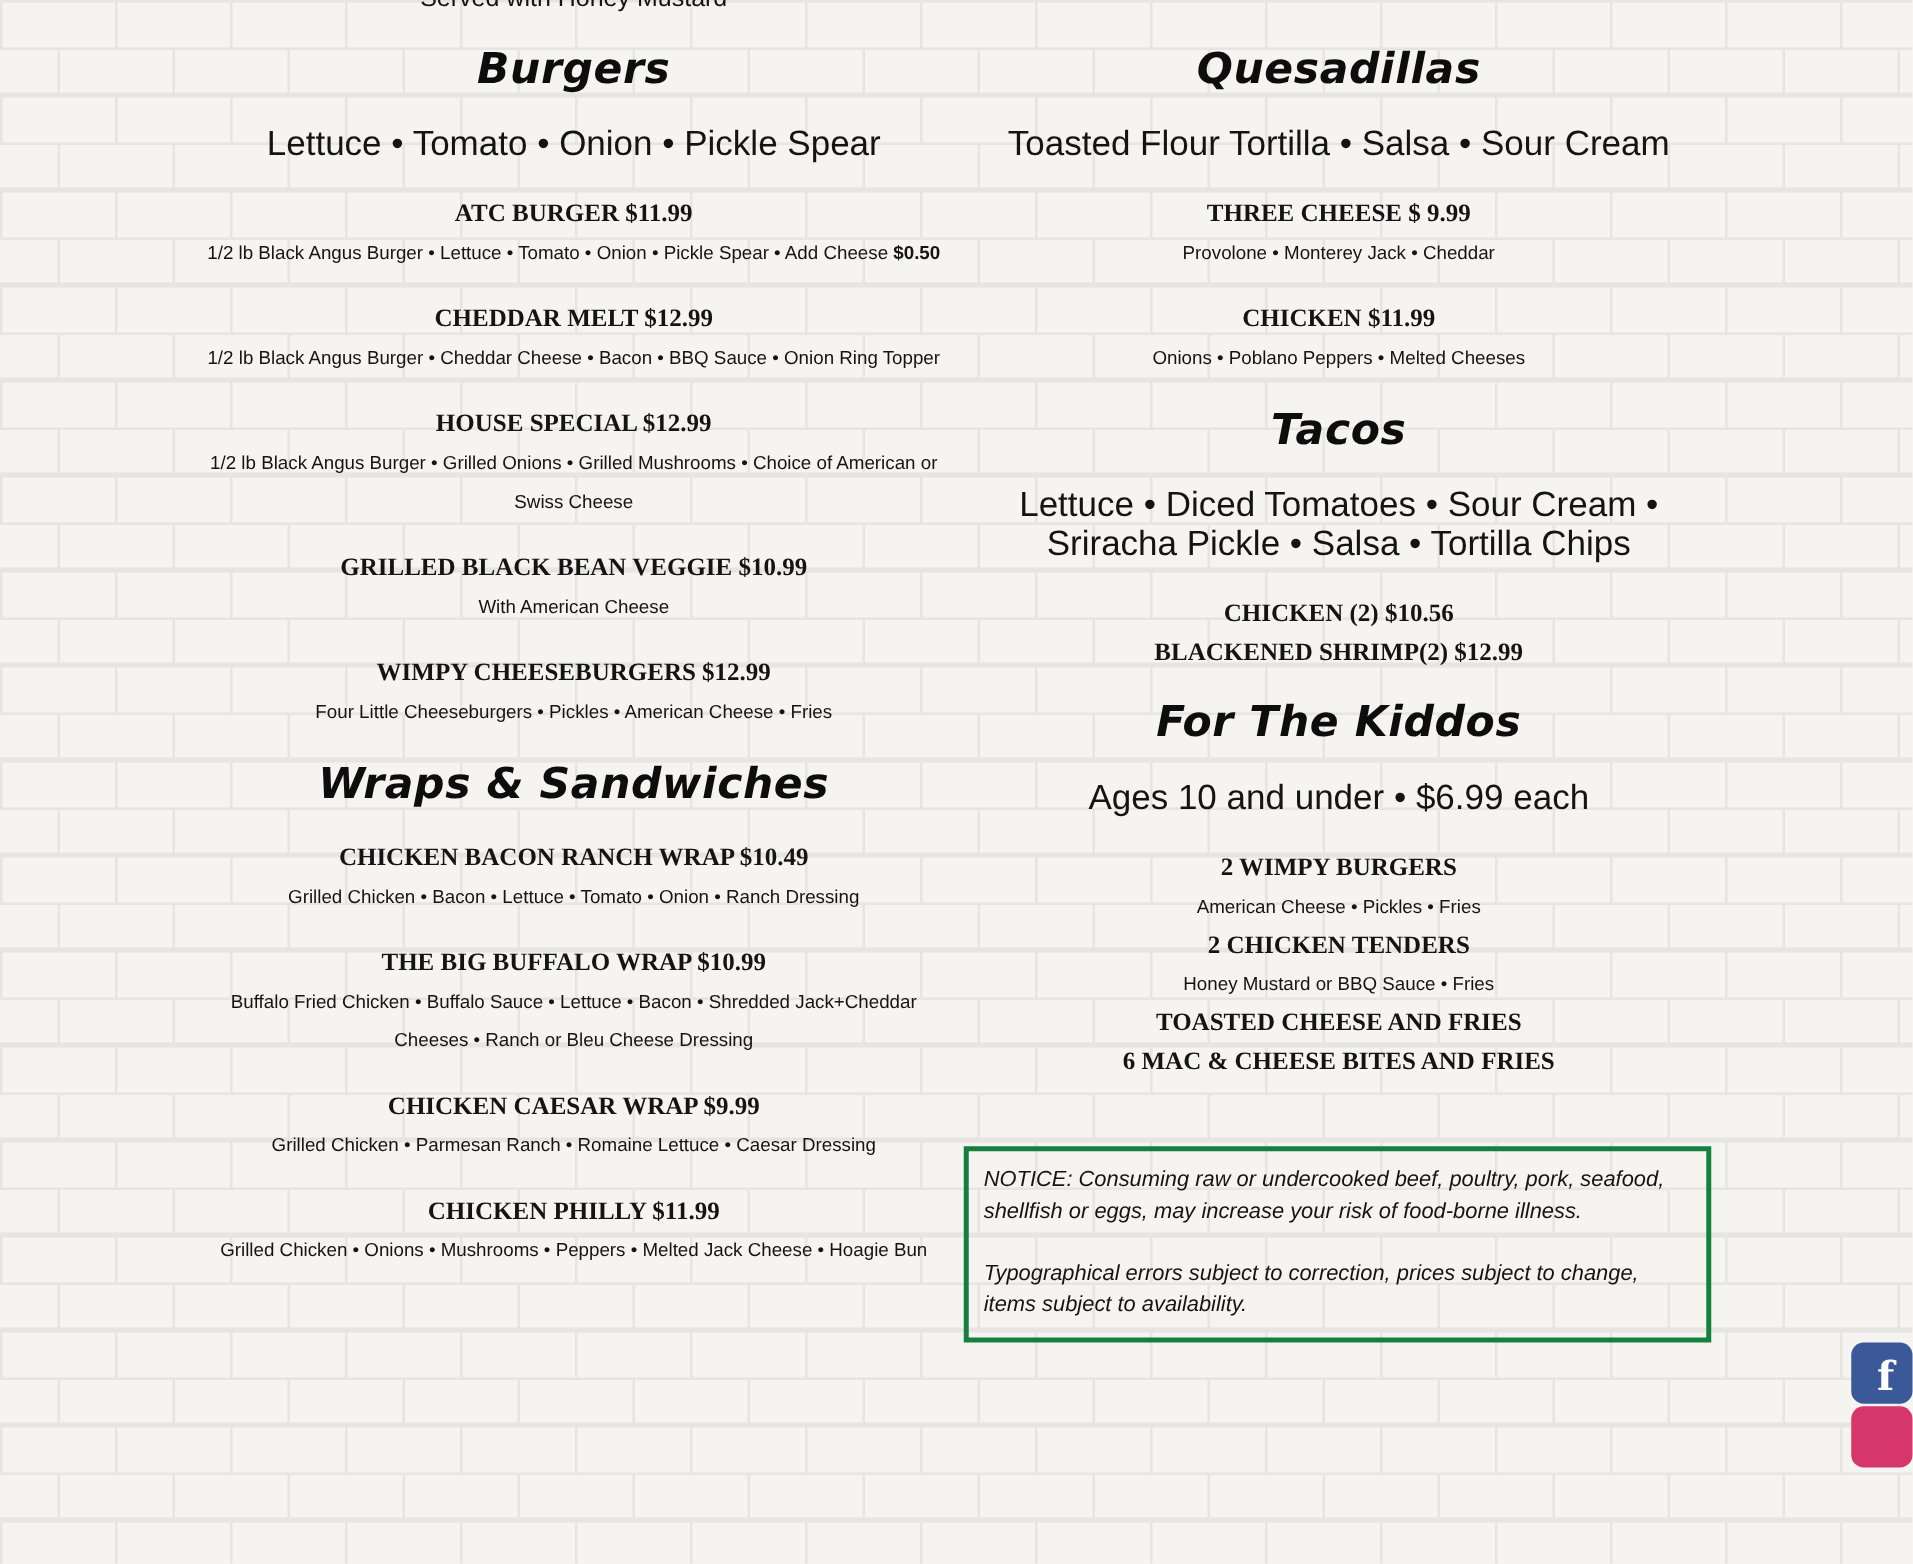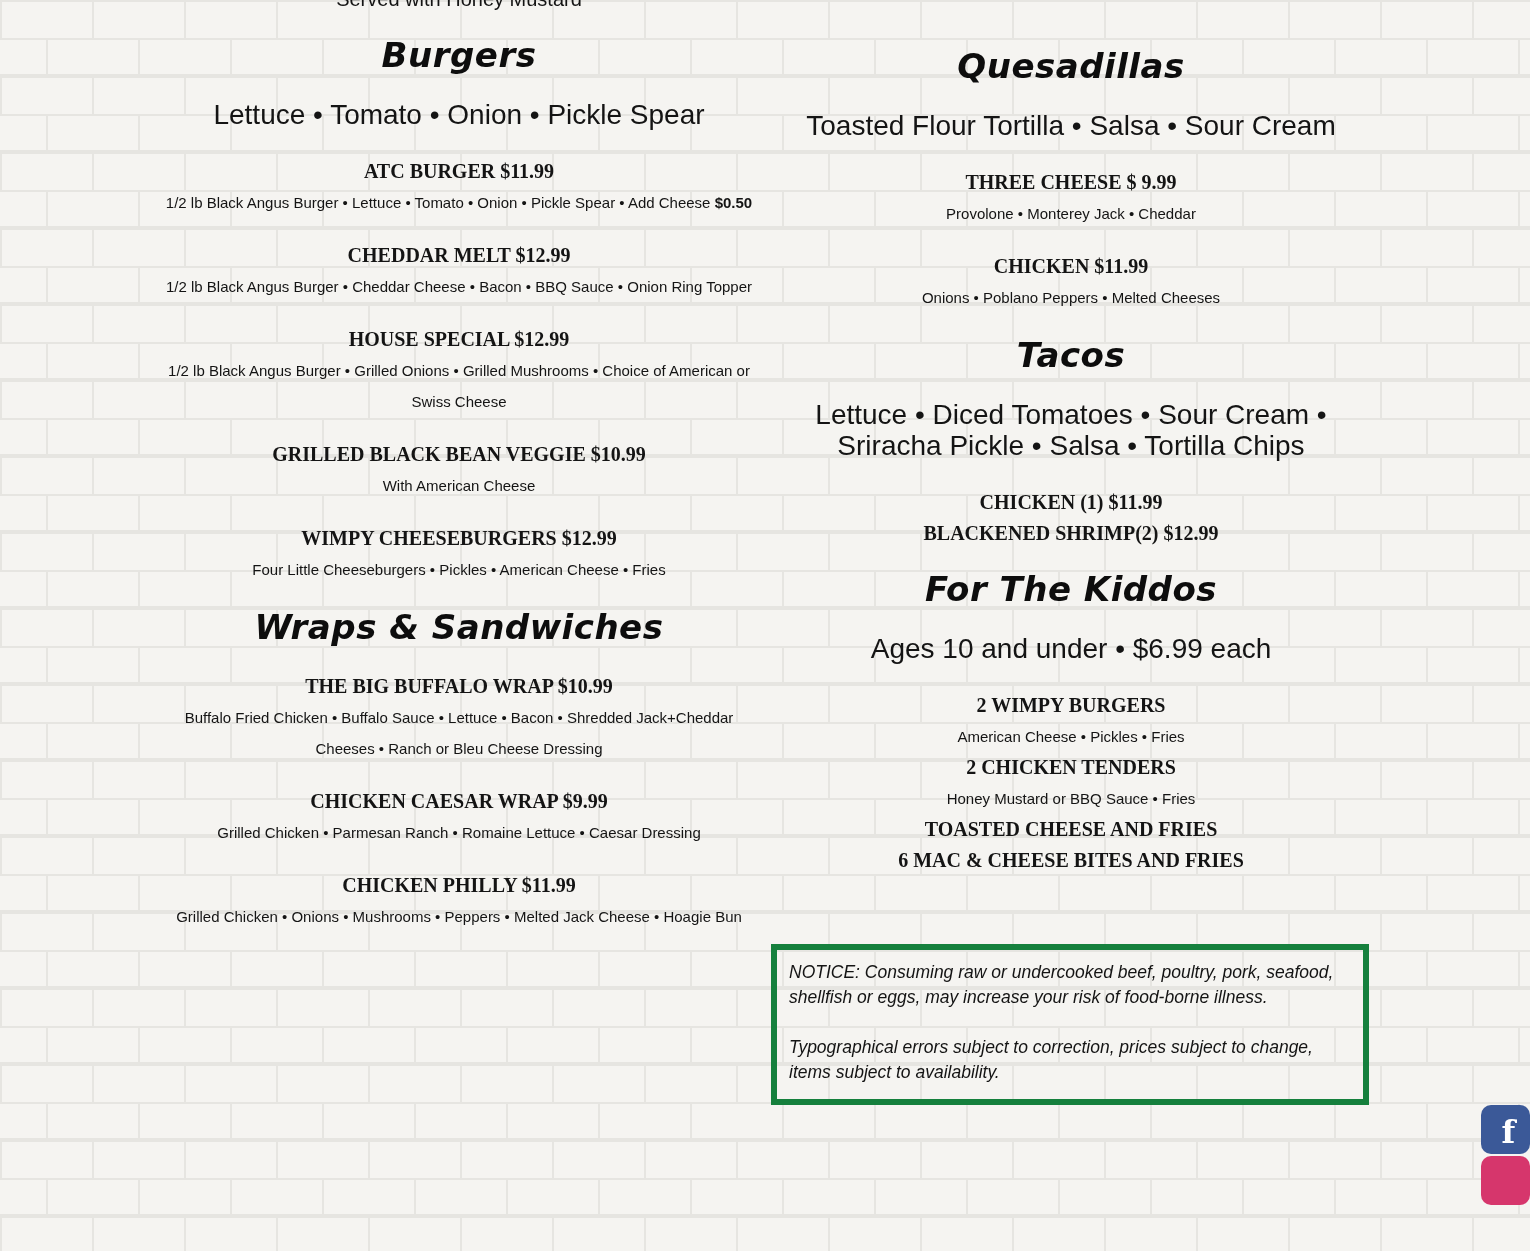--- a/index.html
+++ b/index.html
@@ -12,41 +12,41 @@
     background:#f6f5f3;
   }
   .bg { position:absolute; top:0; left:0; z-index:0; }
 
   .menu {
     position:relative; z-index:1;
     width:1212px; margin:0 auto;
     display:flex; justify-content:space-between;
   }
   .col { width:600px; text-align:center; }
-  .col-right { padding-top:26px; }
+  .col-right { padding-top:15px; }
 
   .top-note { font-size:20px; line-height:31px; margin-top:-16px; }
 
   .section-title {
     font-family:"DejaVu Sans","Liberation Sans",sans-serif;
     font-weight:900; font-size:34px; letter-spacing:.5px;
     margin:20px 0 24px; color:#0d0d0d;font-style:italic;
   }
   .section-sub { font-size:28px; line-height:31px; margin-bottom:26px;margin-top:11px; }
 
   .item { margin-bottom:22px; }
   .items.tight .item { margin-bottom:0; }
   .item-name { font-weight:bold; font-size:20px; line-height:31px;font-family:Liberation Serif, serif; }
   .item-desc { font-size:15px; line-height:31px; }
   .item-desc b { font-weight:bold; }
 
   .notice {
-    margin-top:68px;
+    margin-top:52px;
     width:598px;
-    border:6px solid #15803d;
+    border:4px solid #15803d;
     text-align:left;
     padding:10px 14px 14px 12px;
     font-style:italic;
     font-size:17.5px;
     line-height:25px;
   }
   .notice p + p { margin-top:25px; }
 
   .social-bar {
     position:absolute; right:0; top:400; z-index:2;
@@ -107,20 +107,24 @@
           <div class="item-name">WIMPY CHEESEBURGERS $12.99</div>
           <div class="item-desc">Four Little Cheeseburgers • Pickles • American Cheese • Fries</div>
         </div>
       </div>
     </div>
 
     <div class="section">
       <h2 class="section-title">Wraps &amp; Sandwiches</h2>
       <div class="items">
         <div class="item">
+          <div class="item-name">CHICKEN BACON RANCH WRAP $10.49</div>
+          <div class="item-desc">Grilled Chicken • Bacon • Lettuce • Tomato • Onion • Ranch Dressing</div>
+        </div>
+        <div class="item">
           <div class="item-name">THE BIG BUFFALO WRAP $10.99</div>
           <div class="item-desc">Buffalo Fried Chicken • Buffalo Sauce • Lettuce • Bacon • Shredded Jack+Cheddar Cheeses • Ranch or Bleu Cheese Dressing</div>
         </div>
         <div class="item">
           <div class="item-name">CHICKEN CAESAR WRAP $9.99</div>
           <div class="item-desc">Grilled Chicken • Parmesan Ranch • Romaine Lettuce • Caesar Dressing</div>
         </div>
         <div class="item">
           <div class="item-name">CHICKEN PHILLY $11.99</div>
           <div class="item-desc">Grilled Chicken • Onions • Mushrooms • Peppers • Melted Jack Cheese • Hoagie Bun</div>
@@ -144,21 +148,21 @@
           <div class="item-desc">Onions • Poblano Peppers • Melted Cheeses</div>
         </div>
       </div>
     </div>
 
     <div class="section">
       <h2 class="section-title">Tacos</h2>
       <div class="section-sub">Lettuce • Diced Tomatoes • Sour Cream • Sriracha Pickle • Salsa • Tortilla Chips</div>
       <div class="items tight">
         <div class="item">
-          <div class="item-name">CHICKEN (1) $11.99</div>
+          <div class="item-name">CHICKEN (2) $10.56</div>
         </div>
         <div class="item">
           <div class="item-name">BLACKENED SHRIMP(2) $12.99</div>
         </div>
       </div>
     </div>
 
     <div class="section">
       <h2 class="section-title">For The Kiddos</h2>
       <div class="section-sub">Ages 10 and under • $6.99 each</div>

